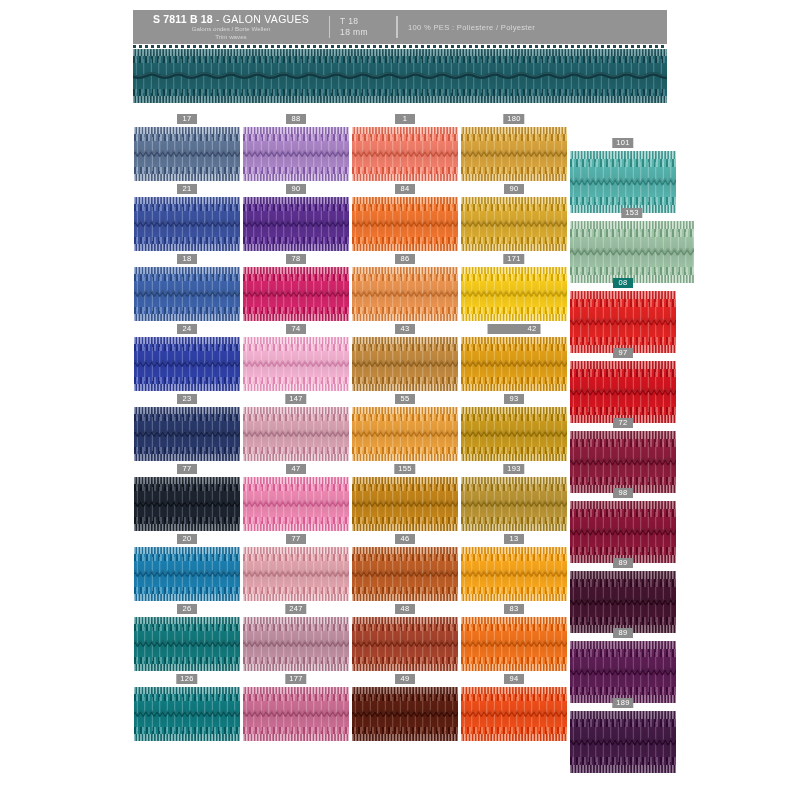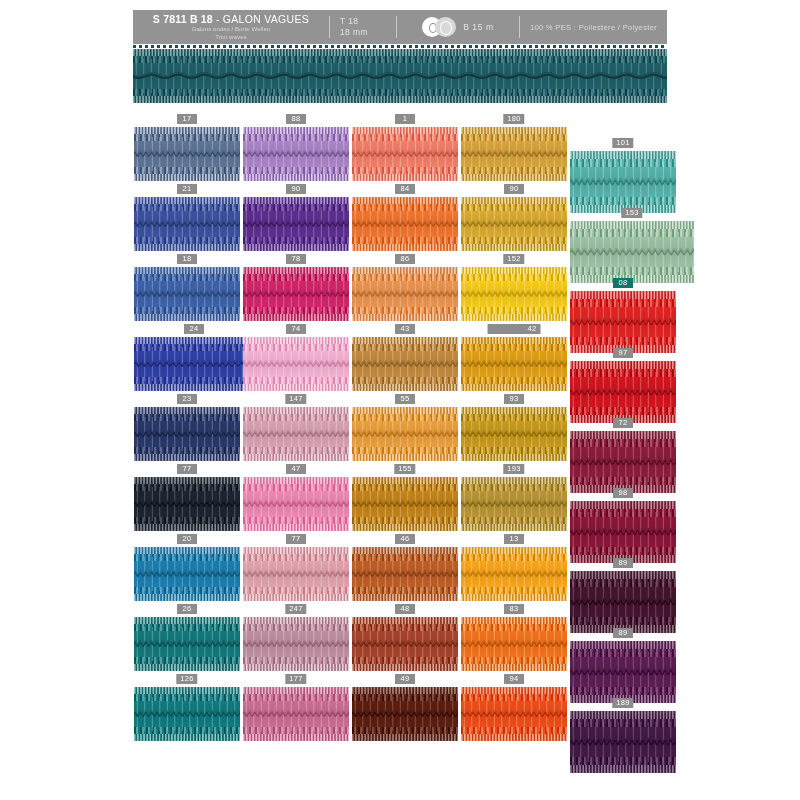--- a/index.html
+++ b/index.html
@@ -224,27 +224,20 @@
 
     <div class="hdr-sep"></div>
 
     <div class="hdr-cell" id="hdr-size-cell">
       <div class="size-line">T 18</div>
       <div class="size-line">18 mm</div>
     </div>
 
     <div class="hdr-sep"></div>
 
-    <div class="hdr-cell" id="hdr-spool-cell">
-      <span class="spool-icon">
-        <span class="reel-a"></span>
-        <span class="reel-b"></span>
-      </span>
-      <span class="spool-text">B 15 m</span>
-    </div>
 
     <div class="hdr-sep"></div>
 
     <div class="hdr-cell" id="hdr-comp-cell">
       <div class="comp-text">100 % PES : Poliestere / Polyester</div>
     </div>
 
   </div>
 
   <div id="dot-rule"></div>
@@ -494,21 +487,21 @@
          <path d="M -10 12 q 6.5 -5 13 0 q 6.5 5 13 0 q 6.5 -5 13 0 q 6.5 5 13 0 q 6.5 -5 13 0 q 6.5 5 13 0 q 6.5 -5 13 0 q 6.5 5 13 0 q 6.5 -5 13 0 q 6.5 5 13 0 q 6.5 -5 13 0 q 6.5 5 13 0 q 6.5 -5 13 0 q 6.5 5 13 0 q 6.5 -5 13 0 q 6.5 5 13 0 q 6.5 -5 13 0 q 6.5 5 13 0 q 6.5 -5 13 0 q 6.5 5 13 0 q 6.5 -5 13 0 q 6.5 5 13 0 q 6.5 -5 13 0 q 6.5 5 13 0 q 6.5 -5 13 0 q 6.5 5 13 0 q 6.5 -5 13 0 q 6.5 5 13 0 q 6.5 -5 13 0 q 6.5 5 13 0 q 6.5 -5 13 0 q 6.5 5 13 0 q 6.5 -5 13 0 q 6.5 5 13 0 q 6.5 -5 13 0 q 6.5 5 13 0 q 6.5 -5 13 0 q 6.5 5 13 0 q 6.5 -5 13 0 q 6.5 5 13 0 q 6.5 -5 13 0 q 6.5 5 13 0 q 6.5 -5 13 0 q 6.5 5 13 0" fill="none" stroke="#cb6e2a" stroke-width="5.5" stroke-linecap="round"></path>
          <path d="M -10 12 q 6.5 -5 13 0 q 6.5 5 13 0 q 6.5 -5 13 0 q 6.5 5 13 0 q 6.5 -5 13 0 q 6.5 5 13 0 q 6.5 -5 13 0 q 6.5 5 13 0 q 6.5 -5 13 0 q 6.5 5 13 0 q 6.5 -5 13 0 q 6.5 5 13 0 q 6.5 -5 13 0 q 6.5 5 13 0 q 6.5 -5 13 0 q 6.5 5 13 0 q 6.5 -5 13 0 q 6.5 5 13 0 q 6.5 -5 13 0 q 6.5 5 13 0 q 6.5 -5 13 0 q 6.5 5 13 0 q 6.5 -5 13 0 q 6.5 5 13 0 q 6.5 -5 13 0 q 6.5 5 13 0 q 6.5 -5 13 0 q 6.5 5 13 0 q 6.5 -5 13 0 q 6.5 5 13 0 q 6.5 -5 13 0 q 6.5 5 13 0 q 6.5 -5 13 0 q 6.5 5 13 0 q 6.5 -5 13 0 q 6.5 5 13 0 q 6.5 -5 13 0 q 6.5 5 13 0 q 6.5 -5 13 0 q 6.5 5 13 0 q 6.5 -5 13 0 q 6.5 5 13 0 q 6.5 -5 13 0 q 6.5 5 13 0" fill="none" stroke="#f3b480" stroke-width="1.6" stroke-linecap="round" opacity=".55" transform="translate(0,-1.6)"></path>
        </svg>
      </span>
           <span class="edge-top" style="background-image:repeating-linear-gradient(90deg, #f9d6b6 0px, #f9d6b6 1.2px, #cb6e2a 1.2px, #cb6e2a 3.1px);opacity:.9"></span>
           <span class="edge-bot" style="background-image:repeating-linear-gradient(90deg, #f9d6b6 0px, #f9d6b6 1.2px, #cb6e2a 1.2px, #cb6e2a 3.1px);opacity:.9"></span>
           <span class="shade"></span>
         </div>
       </div>
       <div class="cell" style="left: 461px; top: 254px; width: 106px; height: 67px;">
-        <div class="cell-label" style="background: rgb(140, 140, 140);">152</div>
+        <div class="cell-label" style="background: rgb(140, 140, 140);">171</div>
         <div class="cell-swatch braid" style="height: 54px; background: rgb(248, 204, 26);">
           <span class="base"></span>
           <span class="band-top" style="background-image:repeating-linear-gradient(90deg, #d2a400 0px, #d2a400 2.2px, #fbdc5e 2.2px, #fbdc5e 3.6px, #f8cc1a 3.6px, #f8cc1a 6px),repeating-linear-gradient(90deg, #fdeca6 0px, #fdeca6 1.1px, rgba(0,0,0,0) 1.1px, rgba(0,0,0,0) 3.1px)"></span>
           <span class="band-bot" style="background-image:repeating-linear-gradient(90deg, #d2a400 0px, #d2a400 2.2px, #fbdc5e 2.2px, #fbdc5e 3.6px, #f8cc1a 3.6px, #f8cc1a 6px),repeating-linear-gradient(90deg, #fdeca6 0px, #fdeca6 1.1px, rgba(0,0,0,0) 1.1px, rgba(0,0,0,0) 3.1px)"></span>
           <span class="threads" style="background-image:repeating-linear-gradient(90deg, rgba(255,255,255,0) 0px, rgba(255,255,255,0) 2.4px, #fdeca6 2.4px, #fdeca6 3.4px, rgba(255,255,255,0) 3.4px, rgba(255,255,255,0) 7.5px);opacity:.55"></span>
           <span class="wave">
        <svg viewBox="0 0 534 24" preserveAspectRatio="none">
          <path d="M -10 12 q 6.5 -5 13 0 q 6.5 5 13 0 q 6.5 -5 13 0 q 6.5 5 13 0 q 6.5 -5 13 0 q 6.5 5 13 0 q 6.5 -5 13 0 q 6.5 5 13 0 q 6.5 -5 13 0 q 6.5 5 13 0 q 6.5 -5 13 0 q 6.5 5 13 0 q 6.5 -5 13 0 q 6.5 5 13 0 q 6.5 -5 13 0 q 6.5 5 13 0 q 6.5 -5 13 0 q 6.5 5 13 0 q 6.5 -5 13 0 q 6.5 5 13 0 q 6.5 -5 13 0 q 6.5 5 13 0 q 6.5 -5 13 0 q 6.5 5 13 0 q 6.5 -5 13 0 q 6.5 5 13 0 q 6.5 -5 13 0 q 6.5 5 13 0 q 6.5 -5 13 0 q 6.5 5 13 0 q 6.5 -5 13 0 q 6.5 5 13 0 q 6.5 -5 13 0 q 6.5 5 13 0 q 6.5 -5 13 0 q 6.5 5 13 0 q 6.5 -5 13 0 q 6.5 5 13 0 q 6.5 -5 13 0 q 6.5 5 13 0 q 6.5 -5 13 0 q 6.5 5 13 0 q 6.5 -5 13 0 q 6.5 5 13 0" fill="none" stroke="#d2a400" stroke-width="5.5" stroke-linecap="round"></path>
          <path d="M -10 12 q 6.5 -5 13 0 q 6.5 5 13 0 q 6.5 -5 13 0 q 6.5 5 13 0 q 6.5 -5 13 0 q 6.5 5 13 0 q 6.5 -5 13 0 q 6.5 5 13 0 q 6.5 -5 13 0 q 6.5 5 13 0 q 6.5 -5 13 0 q 6.5 5 13 0 q 6.5 -5 13 0 q 6.5 5 13 0 q 6.5 -5 13 0 q 6.5 5 13 0 q 6.5 -5 13 0 q 6.5 5 13 0 q 6.5 -5 13 0 q 6.5 5 13 0 q 6.5 -5 13 0 q 6.5 5 13 0 q 6.5 -5 13 0 q 6.5 5 13 0 q 6.5 -5 13 0 q 6.5 5 13 0 q 6.5 -5 13 0 q 6.5 5 13 0 q 6.5 -5 13 0 q 6.5 5 13 0 q 6.5 -5 13 0 q 6.5 5 13 0 q 6.5 -5 13 0 q 6.5 5 13 0 q 6.5 -5 13 0 q 6.5 5 13 0 q 6.5 -5 13 0 q 6.5 5 13 0 q 6.5 -5 13 0 q 6.5 5 13 0 q 6.5 -5 13 0 q 6.5 5 13 0 q 6.5 -5 13 0 q 6.5 5 13 0" fill="none" stroke="#fbdc5e" stroke-width="1.6" stroke-linecap="round" opacity=".55" transform="translate(0,-1.6)"></path>
        </svg>
@@ -529,21 +522,21 @@
        <svg viewBox="0 0 534 24" preserveAspectRatio="none">
          <path d="M -10 12 q 6.5 -5 13 0 q 6.5 5 13 0 q 6.5 -5 13 0 q 6.5 5 13 0 q 6.5 -5 13 0 q 6.5 5 13 0 q 6.5 -5 13 0 q 6.5 5 13 0 q 6.5 -5 13 0 q 6.5 5 13 0 q 6.5 -5 13 0 q 6.5 5 13 0 q 6.5 -5 13 0 q 6.5 5 13 0 q 6.5 -5 13 0 q 6.5 5 13 0 q 6.5 -5 13 0 q 6.5 5 13 0 q 6.5 -5 13 0 q 6.5 5 13 0 q 6.5 -5 13 0 q 6.5 5 13 0 q 6.5 -5 13 0 q 6.5 5 13 0 q 6.5 -5 13 0 q 6.5 5 13 0 q 6.5 -5 13 0 q 6.5 5 13 0 q 6.5 -5 13 0 q 6.5 5 13 0 q 6.5 -5 13 0 q 6.5 5 13 0 q 6.5 -5 13 0 q 6.5 5 13 0 q 6.5 -5 13 0 q 6.5 5 13 0 q 6.5 -5 13 0 q 6.5 5 13 0 q 6.5 -5 13 0 q 6.5 5 13 0 q 6.5 -5 13 0 q 6.5 5 13 0 q 6.5 -5 13 0 q 6.5 5 13 0" fill="none" stroke="#b60d11" stroke-width="5.5" stroke-linecap="round"></path>
          <path d="M -10 12 q 6.5 -5 13 0 q 6.5 5 13 0 q 6.5 -5 13 0 q 6.5 5 13 0 q 6.5 -5 13 0 q 6.5 5 13 0 q 6.5 -5 13 0 q 6.5 5 13 0 q 6.5 -5 13 0 q 6.5 5 13 0 q 6.5 -5 13 0 q 6.5 5 13 0 q 6.5 -5 13 0 q 6.5 5 13 0 q 6.5 -5 13 0 q 6.5 5 13 0 q 6.5 -5 13 0 q 6.5 5 13 0 q 6.5 -5 13 0 q 6.5 5 13 0 q 6.5 -5 13 0 q 6.5 5 13 0 q 6.5 -5 13 0 q 6.5 5 13 0 q 6.5 -5 13 0 q 6.5 5 13 0 q 6.5 -5 13 0 q 6.5 5 13 0 q 6.5 -5 13 0 q 6.5 5 13 0 q 6.5 -5 13 0 q 6.5 5 13 0 q 6.5 -5 13 0 q 6.5 5 13 0 q 6.5 -5 13 0 q 6.5 5 13 0 q 6.5 -5 13 0 q 6.5 5 13 0 q 6.5 -5 13 0 q 6.5 5 13 0 q 6.5 -5 13 0 q 6.5 5 13 0 q 6.5 -5 13 0 q 6.5 5 13 0" fill="none" stroke="#ee6059" stroke-width="1.6" stroke-linecap="round" opacity=".55" transform="translate(0,-1.6)"></path>
        </svg>
      </span>
           <span class="edge-top" style="background-image:repeating-linear-gradient(90deg, #f6a49f 0px, #f6a49f 1.2px, #b60d11 1.2px, #b60d11 3.1px);opacity:.9"></span>
           <span class="edge-bot" style="background-image:repeating-linear-gradient(90deg, #f6a49f 0px, #f6a49f 1.2px, #b60d11 1.2px, #b60d11 3.1px);opacity:.9"></span>
           <span class="shade"></span>
         </div>
       </div>
-      <div class="cell" style="left: 134px; top: 324px; width: 120px; height: 67px;">
+      <div class="cell" style="left: 134px; top: 324px; width: 106px; height: 67px;">
         <div class="cell-label" style="background: rgb(140, 140, 140);">24</div>
         <div class="cell-swatch braid" style="height: 54px; background: rgb(47, 64, 168);">
           <span class="base"></span>
           <span class="band-top" style="background-image:repeating-linear-gradient(90deg, #1d2a80 0px, #1d2a80 2.2px, #6270c4 2.2px, #6270c4 3.6px, #2f40a8 3.6px, #2f40a8 6px),repeating-linear-gradient(90deg, #a4acdf 0px, #a4acdf 1.1px, rgba(0,0,0,0) 1.1px, rgba(0,0,0,0) 3.1px)"></span>
           <span class="band-bot" style="background-image:repeating-linear-gradient(90deg, #1d2a80 0px, #1d2a80 2.2px, #6270c4 2.2px, #6270c4 3.6px, #2f40a8 3.6px, #2f40a8 6px),repeating-linear-gradient(90deg, #a4acdf 0px, #a4acdf 1.1px, rgba(0,0,0,0) 1.1px, rgba(0,0,0,0) 3.1px)"></span>
           <span class="threads" style="background-image:repeating-linear-gradient(90deg, rgba(255,255,255,0) 0px, rgba(255,255,255,0) 2.4px, #a4acdf 2.4px, #a4acdf 3.4px, rgba(255,255,255,0) 3.4px, rgba(255,255,255,0) 7.5px);opacity:.55"></span>
           <span class="wave">
        <svg viewBox="0 0 534 24" preserveAspectRatio="none">
          <path d="M -10 12 q 6.5 -5 13 0 q 6.5 5 13 0 q 6.5 -5 13 0 q 6.5 5 13 0 q 6.5 -5 13 0 q 6.5 5 13 0 q 6.5 -5 13 0 q 6.5 5 13 0 q 6.5 -5 13 0 q 6.5 5 13 0 q 6.5 -5 13 0 q 6.5 5 13 0 q 6.5 -5 13 0 q 6.5 5 13 0 q 6.5 -5 13 0 q 6.5 5 13 0 q 6.5 -5 13 0 q 6.5 5 13 0 q 6.5 -5 13 0 q 6.5 5 13 0 q 6.5 -5 13 0 q 6.5 5 13 0 q 6.5 -5 13 0 q 6.5 5 13 0 q 6.5 -5 13 0 q 6.5 5 13 0 q 6.5 -5 13 0 q 6.5 5 13 0 q 6.5 -5 13 0 q 6.5 5 13 0 q 6.5 -5 13 0 q 6.5 5 13 0 q 6.5 -5 13 0 q 6.5 5 13 0 q 6.5 -5 13 0 q 6.5 5 13 0 q 6.5 -5 13 0 q 6.5 5 13 0 q 6.5 -5 13 0 q 6.5 5 13 0 q 6.5 -5 13 0 q 6.5 5 13 0 q 6.5 -5 13 0 q 6.5 5 13 0" fill="none" stroke="#1d2a80" stroke-width="5.5" stroke-linecap="round"></path>
          <path d="M -10 12 q 6.5 -5 13 0 q 6.5 5 13 0 q 6.5 -5 13 0 q 6.5 5 13 0 q 6.5 -5 13 0 q 6.5 5 13 0 q 6.5 -5 13 0 q 6.5 5 13 0 q 6.5 -5 13 0 q 6.5 5 13 0 q 6.5 -5 13 0 q 6.5 5 13 0 q 6.5 -5 13 0 q 6.5 5 13 0 q 6.5 -5 13 0 q 6.5 5 13 0 q 6.5 -5 13 0 q 6.5 5 13 0 q 6.5 -5 13 0 q 6.5 5 13 0 q 6.5 -5 13 0 q 6.5 5 13 0 q 6.5 -5 13 0 q 6.5 5 13 0 q 6.5 -5 13 0 q 6.5 5 13 0 q 6.5 -5 13 0 q 6.5 5 13 0 q 6.5 -5 13 0 q 6.5 5 13 0 q 6.5 -5 13 0 q 6.5 5 13 0 q 6.5 -5 13 0 q 6.5 5 13 0 q 6.5 -5 13 0 q 6.5 5 13 0 q 6.5 -5 13 0 q 6.5 5 13 0 q 6.5 -5 13 0 q 6.5 5 13 0 q 6.5 -5 13 0 q 6.5 5 13 0 q 6.5 -5 13 0 q 6.5 5 13 0" fill="none" stroke="#6270c4" stroke-width="1.6" stroke-linecap="round" opacity=".55" transform="translate(0,-1.6)"></path>

